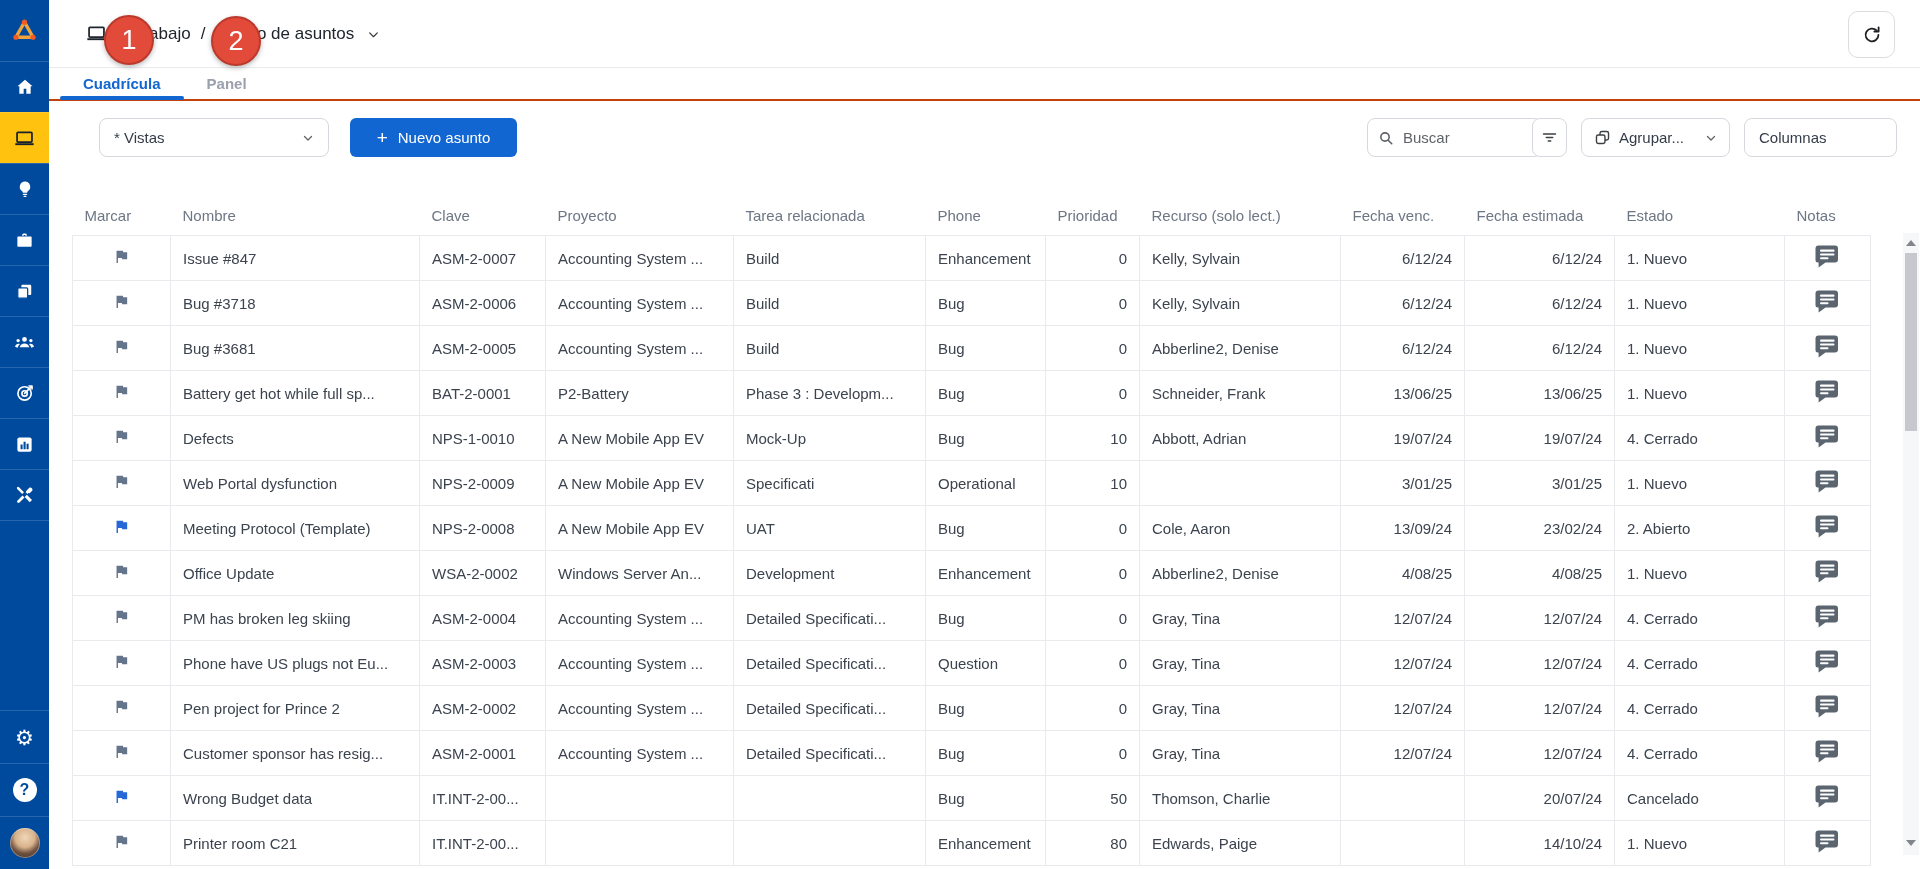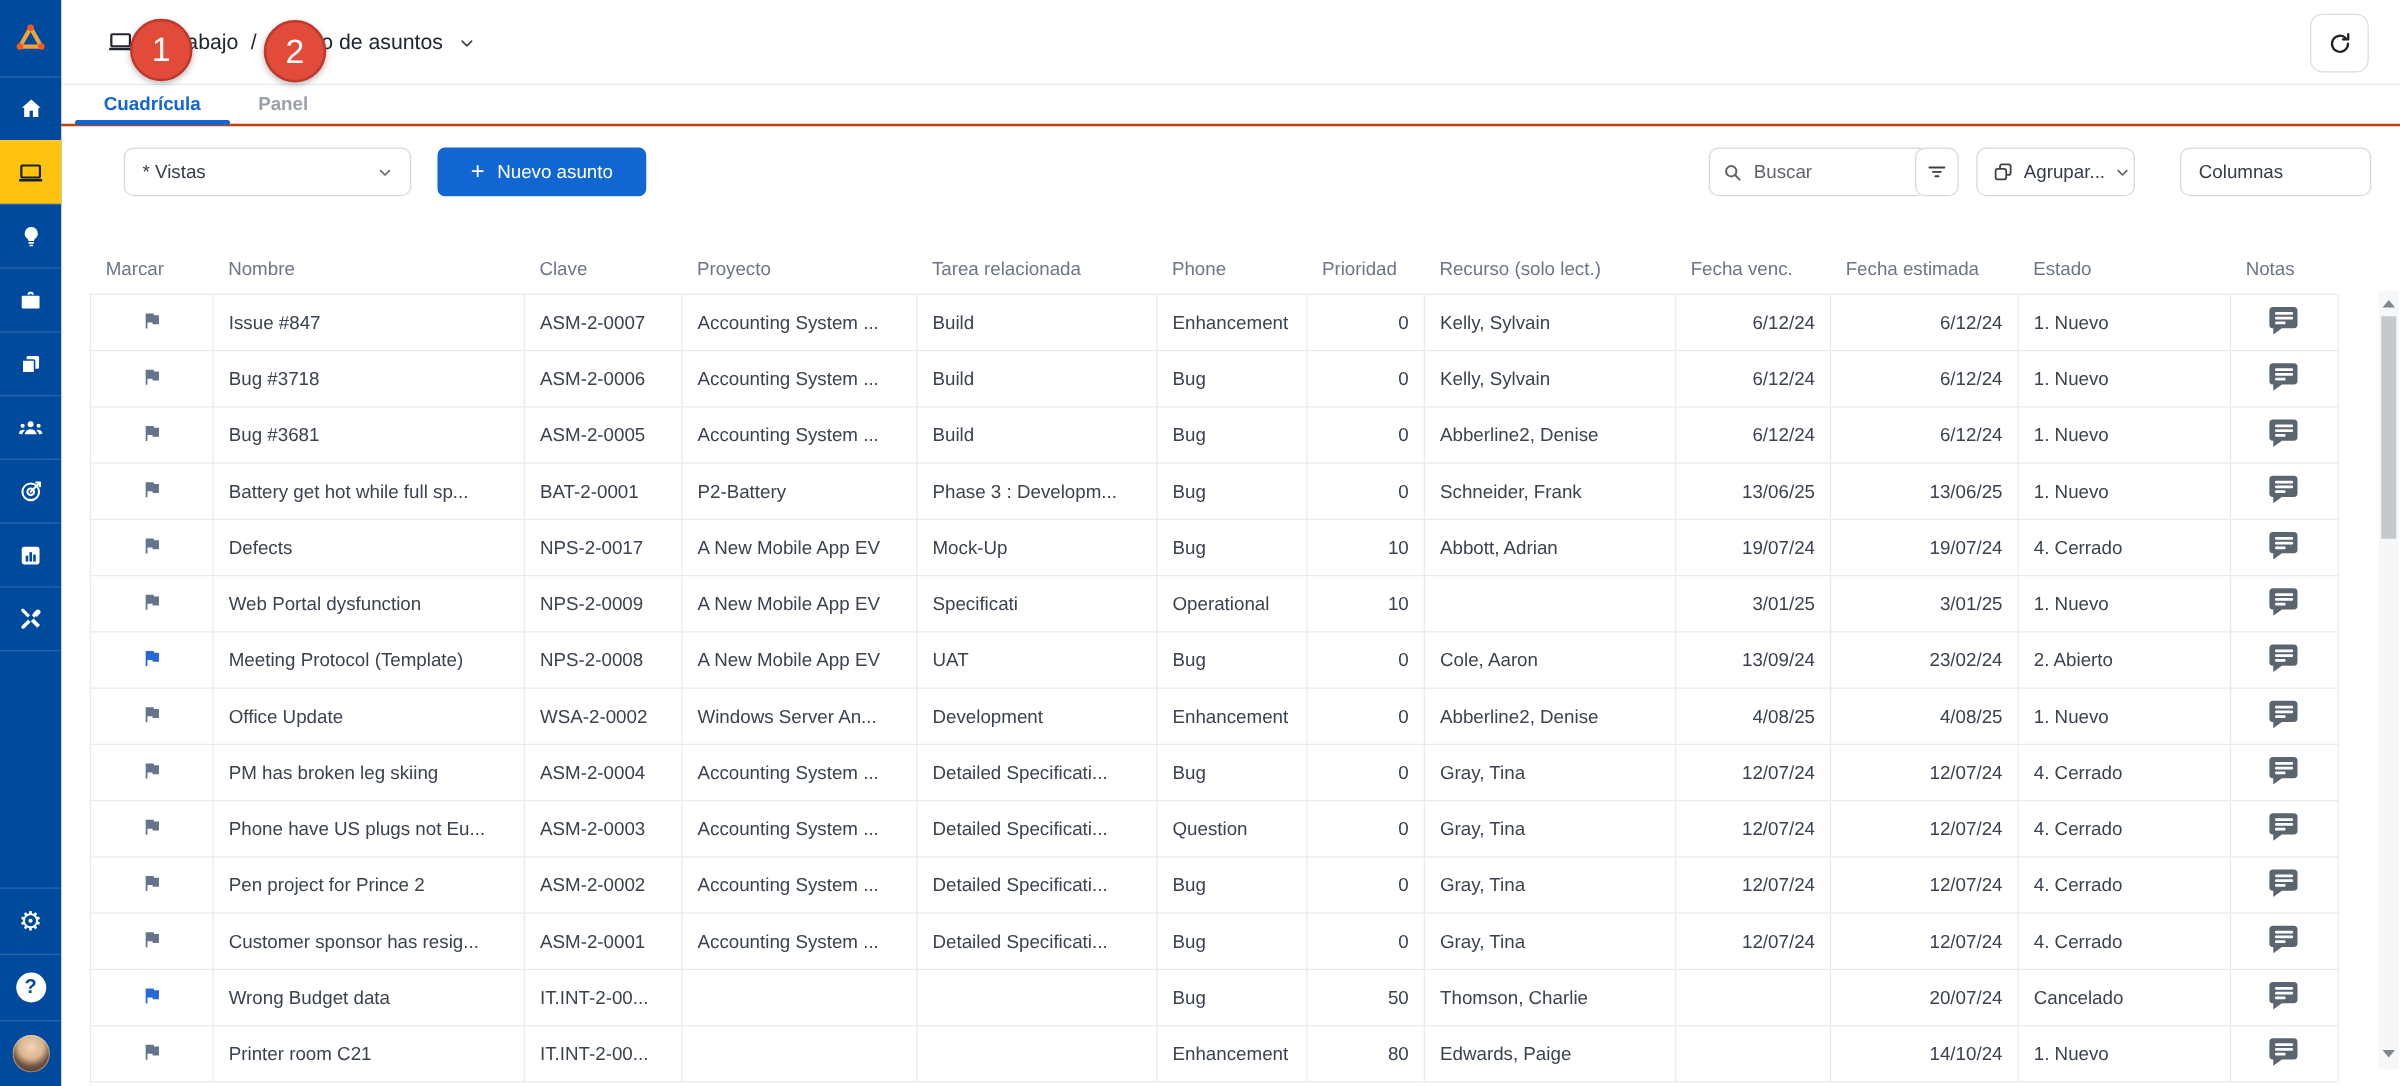--- a/index.html
+++ b/index.html
@@ -47,21 +47,21 @@
   .views-select{left:50px;width:230px;padding:0 14px;justify-content:space-between;}
   .views-select .chev{color:#5f6368;display:flex;}
   .new-btn{left:301px;width:167px;border:none;background:#1266d1;color:#fff;border-radius:6px;
            justify-content:center;gap:10px;font-size:15px;}
   .new-btn .plus{font-size:19px;line-height:1;margin-top:-1px;}
   .search-box{left:1318px;width:175px;padding:0 10px;gap:7px;cursor:text;}
   .search-box input{border:none;outline:none;width:100%;font-size:15px;color:#333c48;
            font-family:"Liberation Sans","DejaVu Sans",sans-serif;background:transparent;}
   .search-box input::placeholder{color:#5f6368;opacity:1;}
   .filter-btn{left:1483px;width:35px;justify-content:center;}
-  .group-btn{left:1532px;width:127px;padding:0 12px;gap:8px;}
+  .group-btn{left:1532px;width:149px;padding:0 12px;gap:8px;}
   .group-btn .chev{color:#5f6368;display:flex;margin-left:auto;}
   .columns-btn{left:1695px;width:153px;padding:0 14px;}
 
   
   .grid{position:absolute;left:23px;top:195px;}
   table{border-collapse:collapse;table-layout:fixed;width:1798px;}
   thead th{height:40px;font-size:15px;font-weight:400;color:#6d7684;text-align:left;
            padding:0 12px;white-space:nowrap;overflow:hidden;}
   tbody td{height:44px;border:1px solid #e8eaed;padding:0 12px;font-size:15px;color:#3b434e;
            white-space:nowrap;overflow:hidden;background:#fff;}
@@ -429,21 +429,21 @@
                   </svg>
                 </span></td>
             </tr>
             <tr>
               <td class="c-center"><span class="flag ">
                   <svg viewBox="0 0 24 24" width="17" height="17">
                     <path d="M14.4 6L14 4H5v17h2v-7h5.6l.4 2h7V6z"></path>
                   </svg>
                 </span></td>
               <td>Defects</td>
-              <td>NPS-2-0017</td>
+              <td>NPS-1-0010</td>
               <td>A New Mobile App EV</td>
               <td>Mock-Up</td>
               <td>Bug</td>
               <td class="c-right">10</td>
               <td>Abbott, Adrian</td>
               <td class="c-right">19/07/24</td>
               <td class="c-right">19/07/24</td>
               <td>4. Cerrado</td>
               <td class="c-center"><span class="note-ic">
                   <svg width="25" height="23" viewBox="0 0 25 23">

